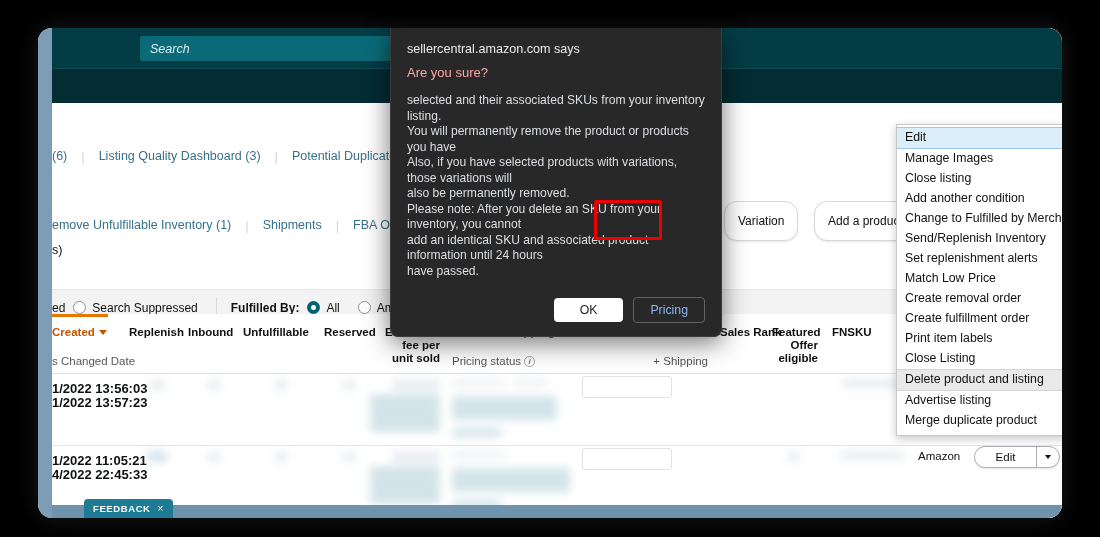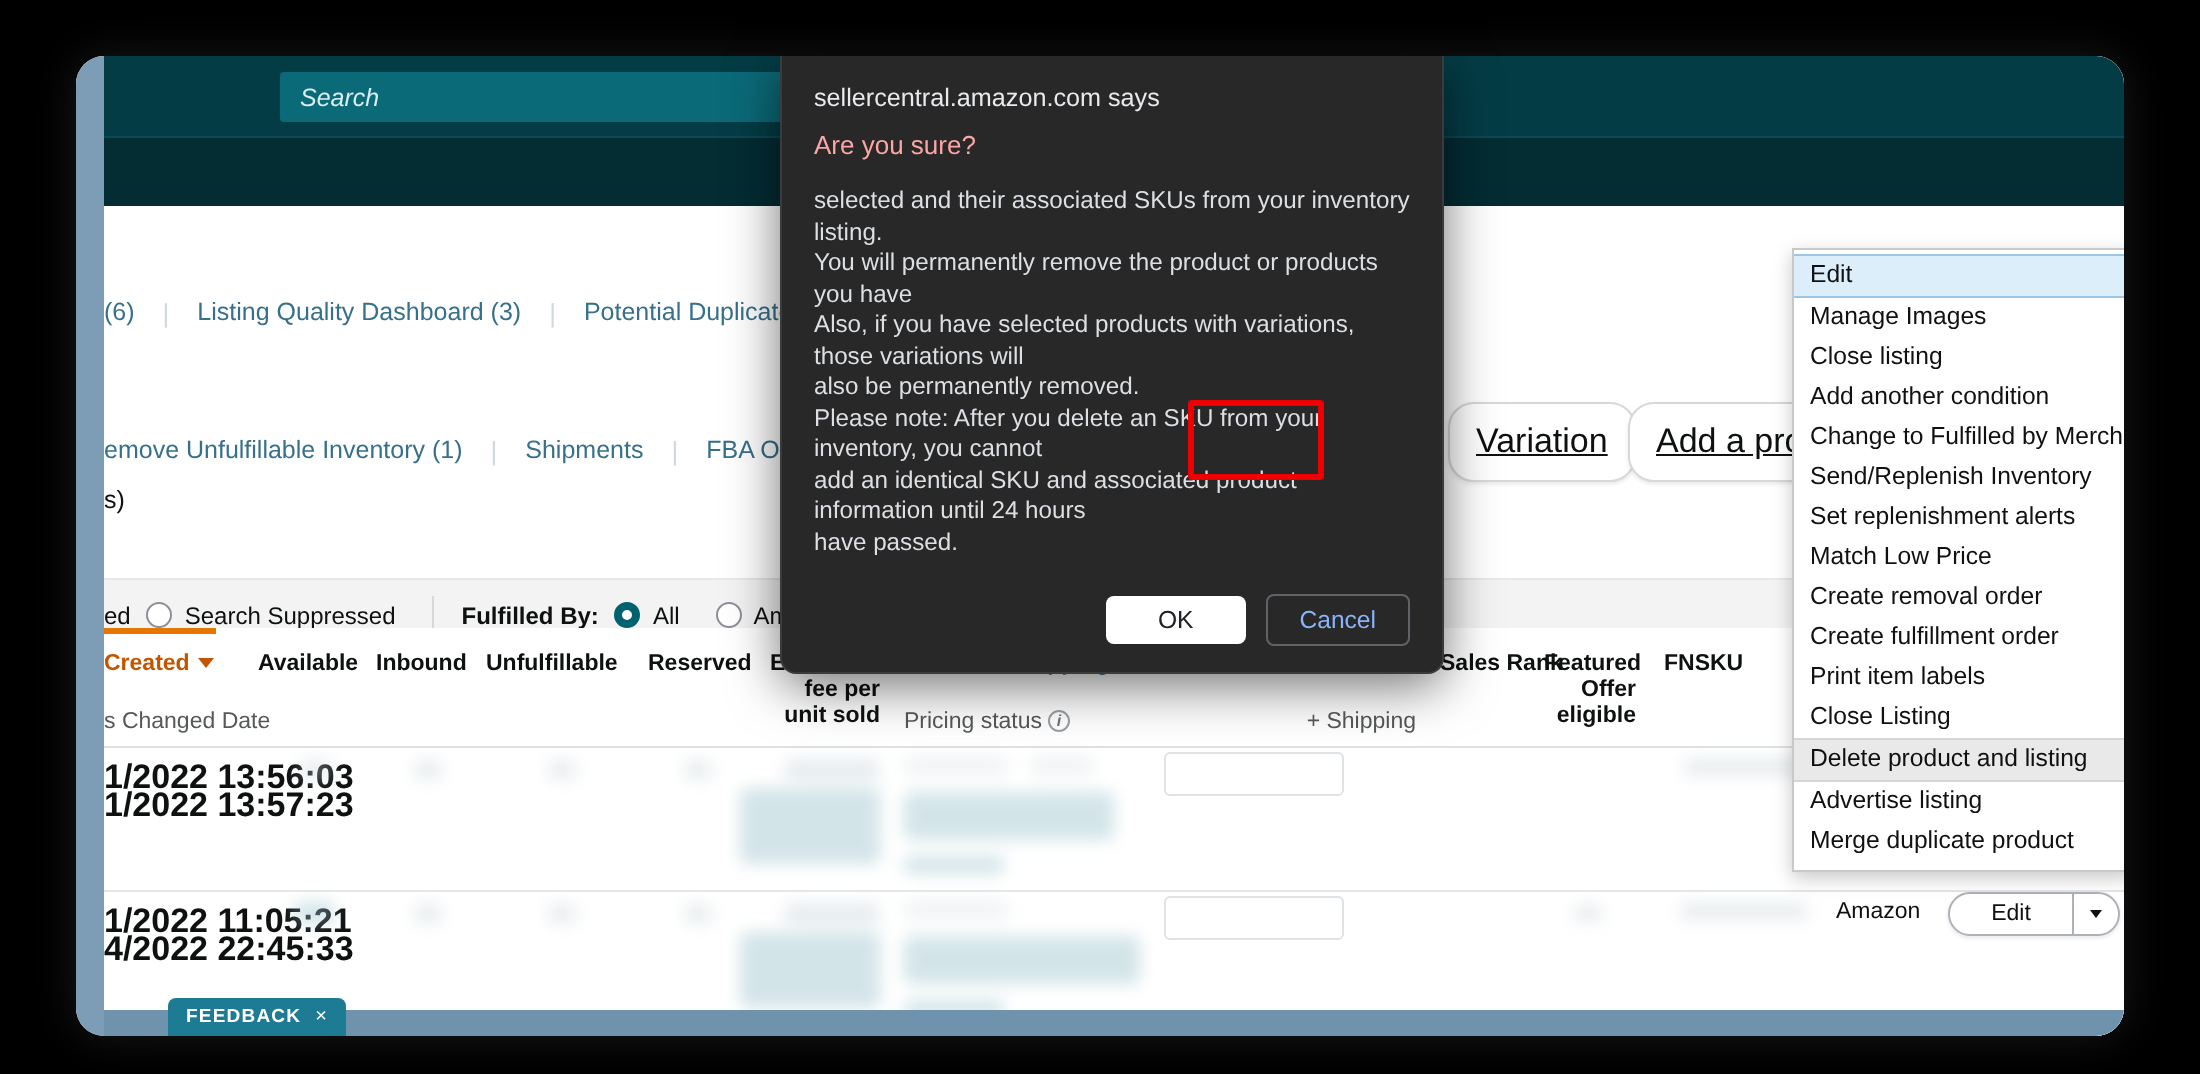--- a/index.html
+++ b/index.html
@@ -100,28 +100,27 @@
     width: 1010px; height: 34px;
   }
   .btn-pill {
     position: absolute;
     top: 0;
     height: 40px;
     border: 1px solid #d5d9d9;
     border-radius: 13px;
     background: #fff;
     box-shadow: 0 1px 2px rgba(15,17,17,0.10);
-    font-size: 17px;
+    font-size: 12px;
     color: #0f1111;
     padding: 0 13px;
     line-height: 24px;
     white-space: nowrap;
     font-family: "Liberation Sans", sans-serif;
     cursor: pointer;
-    text-decoration: underline;
   }
   #btn-variation { left: 672px; }
   #btn-addproduct { left: 762px; }
 
   .newbadge {
     position: absolute;
     left: 990px; top: 8px;
     color: #c45500;
     font-size: 11px;
     white-space: nowrap;
@@ -215,21 +214,21 @@
 
   
   .trow {
     position: absolute;
     left: 0; width: 1010px;
     border-bottom: 1px solid #e6e6e6;
     background: #fff;
   }
   .datecell {
     position: absolute; left: 0px; top: 8px;
-    font-size: 17px; color: #0f1111;
+    font-size: 13px; color: #0f1111;
     font-weight: bold; line-height: 14px;
     white-space: nowrap;
   }
   .blur {
     position: absolute;
     background: #c9d3da;
     opacity: .40;
     filter: blur(4px);
     border-radius: 3px;
   }
@@ -478,21 +477,21 @@
 
         <div class="table-head">
           <div class="head-orange-tab"></div>
 
           <div class="th sorted" style="left:0px">
             <span>Created</span><span class="caret-dn"></span>
             <span class="sub">s Changed Date</span>
           </div>
 
           <div class="th" style="left:77px">
-            <span>Available</span>
+            <span>Replenish</span>
           </div>
           <div class="th" style="left:136px">
             <span>Inbound</span>
           </div>
           <div class="th" style="left:191px">
             <span>Unfulfillable</span>
           </div>
           <div class="th" style="left:272px">
             <span>Reserved</span>
           </div>
@@ -599,19 +598,19 @@
     <div id="dlg-question">Are you sure?</div>
     <p class="dlg-p">selected and their associated SKUs from your inventory listing.</p>
     <p class="dlg-p">You will permanently remove the product or products you have</p>
     <p class="dlg-p">Also, if you have selected products with variations, those variations will</p>
     <p class="dlg-p">also be permanently removed.</p>
     <p class="dlg-p">Please note: After you delete an SKU from your inventory, you cannot</p>
     <p class="dlg-p">add an identical SKU and associated product information until 24 hours</p>
     <p class="dlg-p">have passed.</p>
     <div id="dlg-buttons">
       <button id="btn-ok">OK</button>
-      <button id="btn-cancel">Cancel</button>
+      <button id="btn-cancel">Pricing</button>
     </div>
   </div>
 
   <div id="ok-highlight"></div>
 
 </div>
 
 </body></html>

